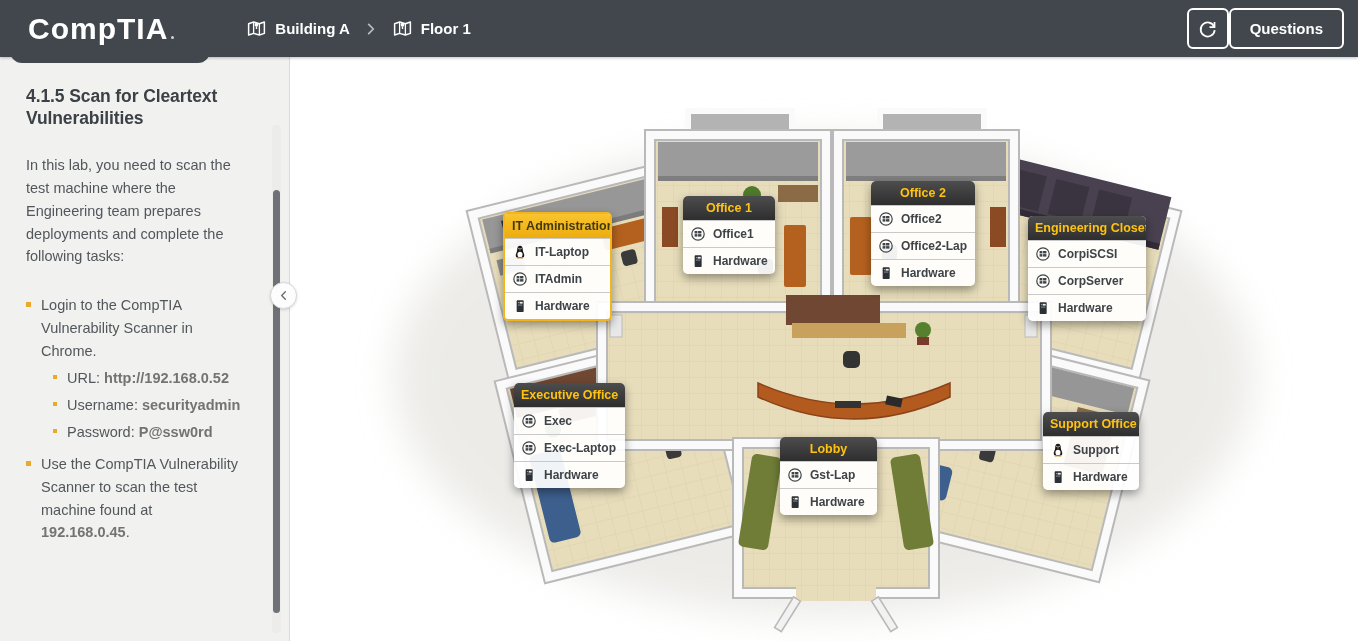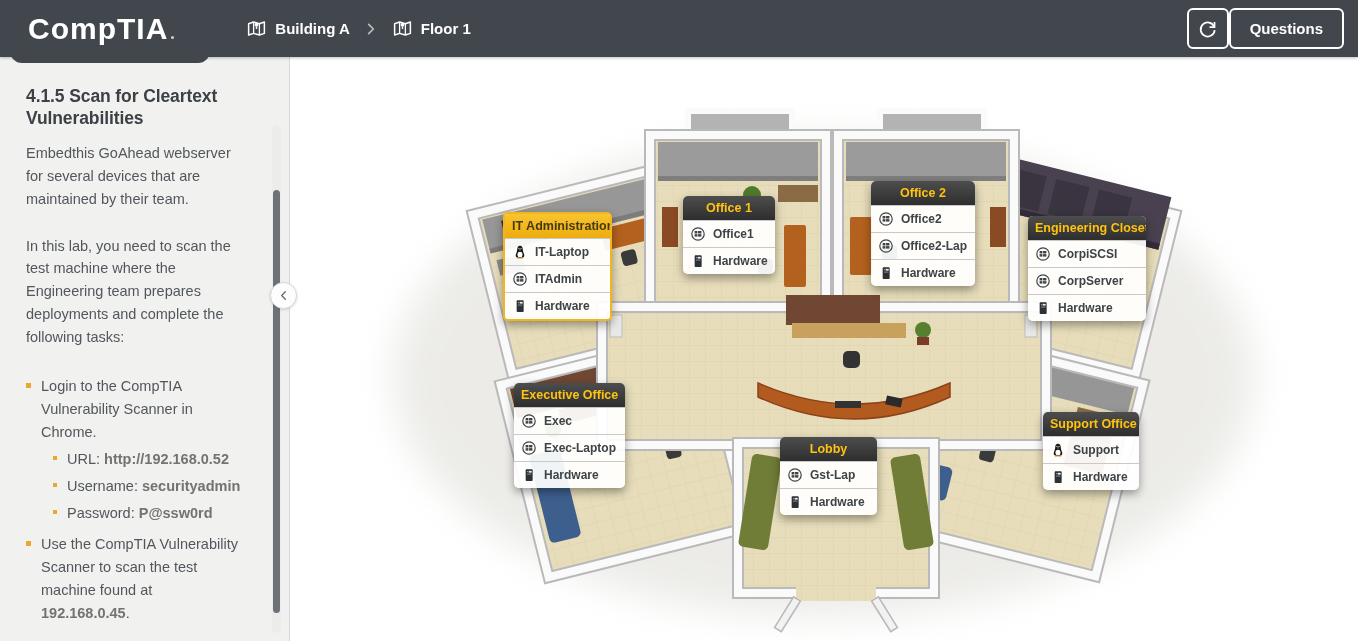--- a/index.html
+++ b/index.html
@@ -157,21 +157,20 @@
           <use href="#i-refresh"></use>
         </svg>
     </div>
     <button class="btn-questions">Questions</button>
   </div>
 </div>
 
 <div class="sidebar">
   <div class="sidebar-inner">
     <div class="lab-title">4.1.5 Scan for Cleartext Vulnerabilities</div>
-    <div class="lab-p">Embedthis GoAhead webserver for several devices that are maintained by their team.</div>
     <div class="lab-p gap">In this lab, you need to scan the test machine where the Engineering team prepares deployments and complete the following tasks:</div>
 
     <ul class="tasks">
       <li>
         <span>Login to the CompTIA Vulnerability Scanner in Chrome.</span>
         <ul class="subtasks">
           <li>
             <span>URL: </span><b>http://192.168.0.52</b>
           </li>
           <li>

